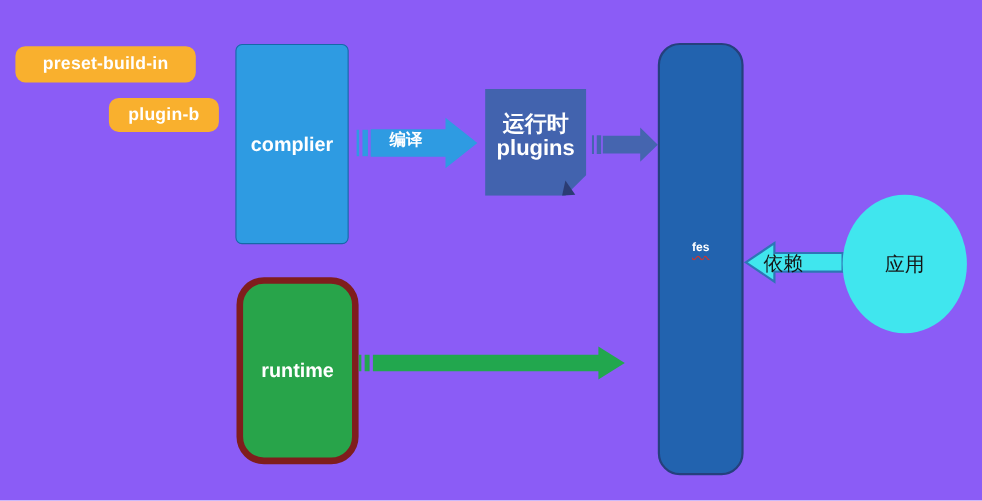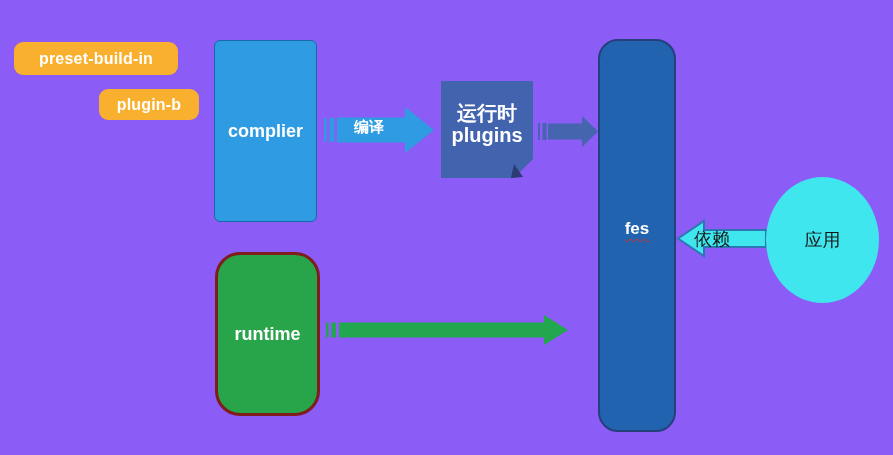--- a/index.html
+++ b/index.html
@@ -16,26 +16,26 @@
   }
   .badge .stack{display:flex;flex-direction:column;line-height:17px;}
   
   .bignode{
     position:absolute;color:#fff;display:flex;align-items:center;justify-content:center;
     font-size:18px;font-weight:bold;
   }
   .complier{left:214px;top:40px;width:101px;height:180px;border-radius:6px;
     background:#2E9BE2;border:1px solid #1668A8;}
   .runtime{left:215px;top:252px;width:99px;height:158px;border-radius:25px;
-    background:#28A44A;border:3px solid #7f1d1d;}
+    background:#28A44A;border:6px solid #7f1d1d;}
   .fes{left:598px;top:39px;width:78px;height:393px;border-radius:20px;
     background:#2263AF;border:2px solid #25407D;box-sizing:border-box;}
   .fes-label{
     position:absolute;left:598px;top:219px;width:78px;text-align:center;
-    color:#fff;font-size:17px;font-weight:bold;
+    color:#fff;font-size:11px;font-weight:bold;
     text-decoration:underline wavy #D93025;text-decoration-thickness:1px;text-underline-offset:4px;
   }
   
   .plugins-text{
     position:absolute;left:441px;top:102px;width:92px;text-align:center;
     color:#fff;font-size:20px;font-weight:bold;line-height:22px;
   }
   
   .compile-label{
     position:absolute;left:336px;top:118px;width:66px;text-align:center;

